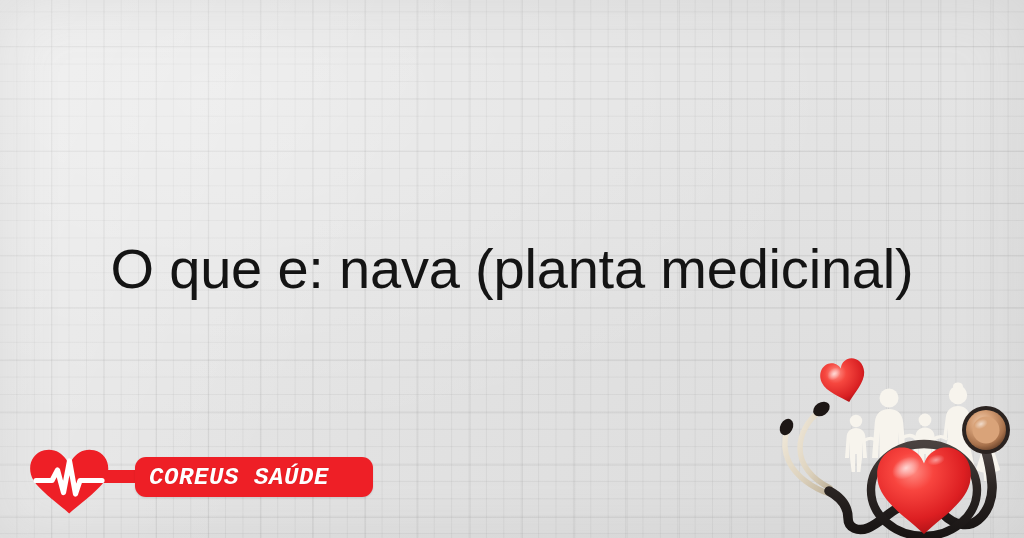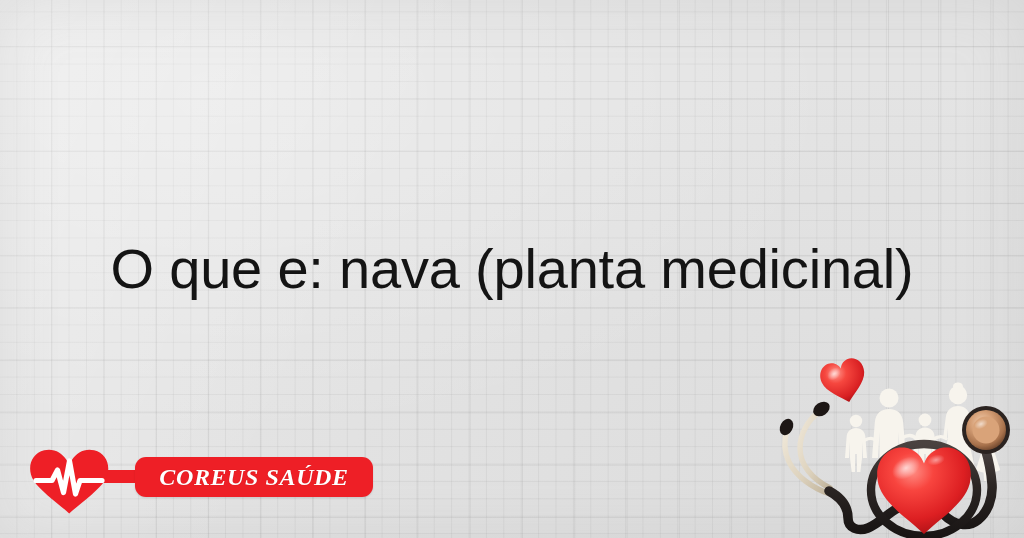--- a/index.html
+++ b/index.html
@@ -101,33 +101,33 @@
     position: absolute;
     left: 63px;
     top: 23px;
     width: 52px;
     height: 13px;
     background: #ee1f26;
     border-radius: 2px;
   }
   #brand .brand-text {
     position: absolute;
-    left: 107px;
+    left: 92px;
     top: 10px;
     width: 238px;
     height: 40px;
     display: flex;
     align-items: center;
     justify-content: center;
     font-size: 24px;
     font-weight: 700;
     font-style: italic;
     color: #ffffff;
     letter-spacing: 0.6px;
-    font-family: Liberation Serif, serif;
+    font-family: Liberation Mono, monospace;
     text-shadow: 0 0 1px rgba(190,20,25,0.85);
     white-space: nowrap;
   }
 
   
   #illustration {
     position: absolute;
     left: 772px;
     top: 342px;
     width: 252px;

